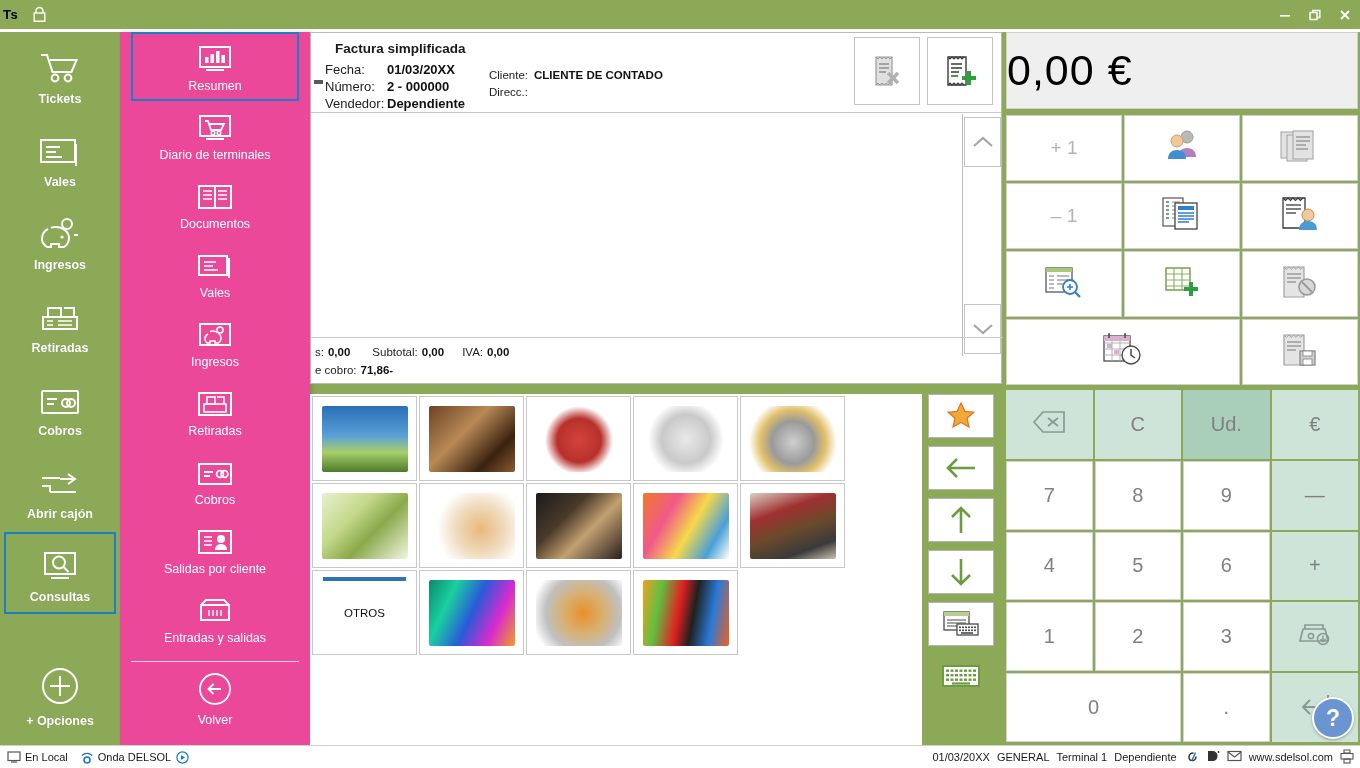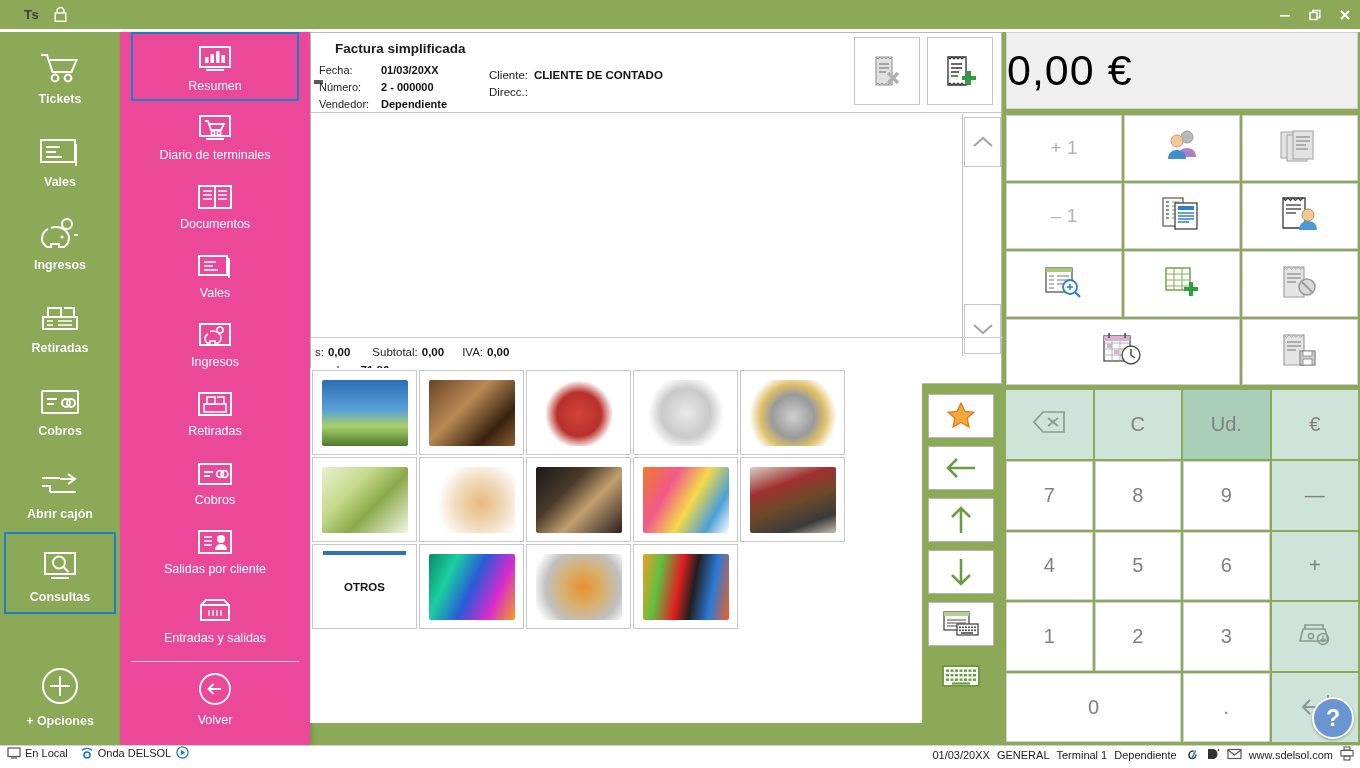--- a/index.html
+++ b/index.html
@@ -10,21 +10,21 @@
     background: #ffffff;
   }
   #app { position: relative; width: 1360px; height: 768px; background: #8ba957; }
 
   
   #titlebar {
     position: absolute; left: 0; top: 0; width: 1360px; height: 29px;
     background: #8ba957; display: flex; align-items: center;
   }
   #titlebar .logo {
-    color: #404040; font-size: 13px; font-weight: bold; margin-left: 24px;
+    color: #000000; font-size: 13px; font-weight: bold; margin-left: 3px;
     letter-spacing: .5px;
   }
   #titlebar .lock { margin-left: 14px; display: flex; align-items: center; }
   #titlebar .spacer { flex: 1; }
   .wbtn {
     width: 30px; height: 28px; display: flex; align-items: center; justify-content: center;
     color: #ffffff;
   }
   .wbtn svg { display: block; }
   #titlebar-underline {
@@ -74,21 +74,21 @@
     position: absolute; left: 310px; top: 32px; width: 692px; height: 352px;
     background: #ffffff; border: 1px solid #b9b9b9;
   }
   #doc-head { position: relative; height: 80px; border-bottom: 1px solid #c9c9c9; }
   .doc-title {
     position: absolute; left: 24px; top: 8px; font-size: 13.5px; font-weight: bold; color: #1a1a1a;
   }
   .collapse-mark {
     position: absolute; left: 3px; top: 47px; width: 9px; height: 4px; background: #5a5a5a;
   }
-  .fields { position: absolute; left: 8px; top: 28px; font-size: 11px; color: #222; }
+  .fields { position: absolute; left: 14px; top: 28px; font-size: 13px; color: #222; }
   .frow { display: flex; height: 17px; align-items: center; }
   .fkey { width: 62px; color: #222; }
   .fval { font-weight: bold; color: #111; }
   .fields2 { position: absolute; left: 178px; top: 33px; font-size: 11.5px; color: #222; }
   .fields2 .fkey { width: 45px; }
   .doc-actions { position: absolute; right: 8px; top: 4px; display: flex; gap: 7px; }
   .doc-act {
     width: 66px; height: 68px; border: 1px solid #c4c4c4; background: #ffffff;
     display: flex; align-items: center; justify-content: center;
   }
@@ -120,22 +120,22 @@
   #totals {
     position: absolute; left: 0; bottom: 0; width: 692px; height: 46px;
     border-top: 1px solid #c9c9c9; font-size: 11.5px; color: #222; padding: 5px 0 0 4px;
   }
   #totals .trow { height: 18px; display: flex; align-items: center; gap: 4px; }
   #totals b { color: #111; }
   #tot-sep { display: inline-block; width: 14px; }
 
   
   #tiles-wrap {
-    position: absolute; left: 310px; top: 368px; width: 612px; height: 355px;
-    background: #ffffff; overflow: hidden; font-weight: bold;
+    position: absolute; left: 310px; top: 394px; width: 612px; height: 355px;
+    background: #ffffff; overflow: hidden;
   }
   #tiles { display: flex; flex-wrap: wrap; padding: 2px 0 0 2px; }
   .tile {
     width: 105px; height: 85px; border: 1px solid #c8c8c8; margin: 0 2px 2px 0;
     background: #ffffff; position: relative; overflow: hidden;
     display: flex; align-items: center; justify-content: center;
   }
   .tile .tbar { position: absolute; left: 10px; right: 10px; top: 6px; height: 4px; background: #2e74b5; }
   .tile .tlabel { font-size: 11.5px; color: #111; text-align: center; }
   .thumb { width: 86px; height: 66px; border-radius: 2px; }
@@ -190,21 +190,21 @@
     border-radius: 50%; background: #6a95d1; border: 2px solid #ffffff;
     display: flex; align-items: center; justify-content: center;
     color: #ffffff; font-size: 23px; font-weight: bold;
     box-shadow: 0 1px 3px rgba(0,0,0,.3);
   }
 
   
   #statusbar {
     position: absolute; left: 0; bottom: 0; width: 1360px; height: 23px;
     background: #ffffff; border-top: 1px solid #d0d0d0;
-    display: flex; align-items: flex-start; font-size: 11px; color: #1a1a1a;
+    display: flex; align-items: center; font-size: 11px; color: #1a1a1a;
   }
   #status-left { display: flex; align-items: center; gap: 5px; padding-left: 7px; }
   #status-right { margin-left: auto; display: flex; align-items: center; gap: 7px; padding-right: 6px; }
   .sb-item { display: flex; align-items: center; gap: 4px; }
   .sb-sep { width: 2px; }
 </style>
 </head>
 <body>
 
 <div id="app">

